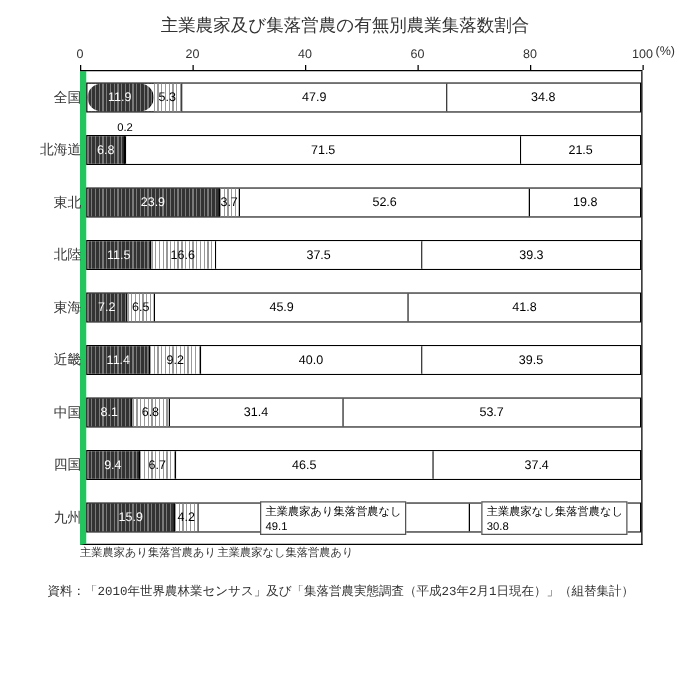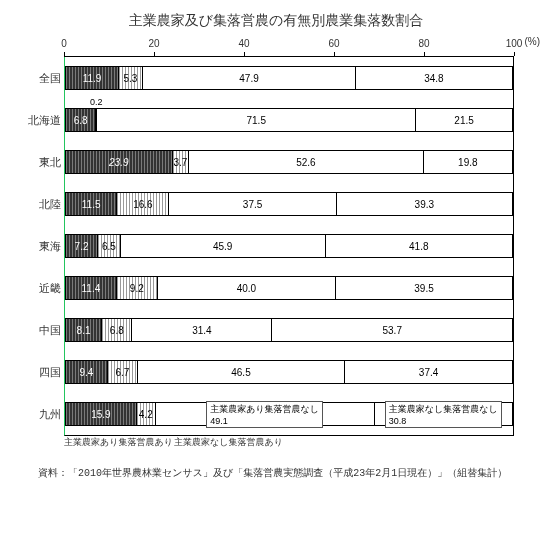--- a/index.html
+++ b/index.html
@@ -41,21 +41,21 @@
   }
   .tick-line {
     position: absolute;
     top: 14px;
     width: 1px;
     height: 4px;
     background: #000;
   }
   .bars {
     border-right: 1px solid #000;
-    border-left: 1px solid #22c55e;
+    border-left: 5px solid #22c55e;
     border-bottom: 1px solid #000;
   }
   .row {
     position: relative;
     height: 42px;
   }
   .row-label {
     position: absolute;
     left: -56px;
     width: 52px;
@@ -148,21 +148,21 @@
       <span class="tick-line" style="left: 60%;"></span>
       <span class="tick" style="left: 80%;">80</span>
       <span class="tick-line" style="left: 80%;"></span>
       <span class="tick" style="left: 100%;">100</span>
       <span class="tick-line" style="left: 100%;"></span>
     </div>
   <div class="bars">
       <div class="row">
         <div class="row-label">全国</div>
         <div class="bar">
-          <div class="seg s0" style="width: 11.9%;">
+          <div class="seg s0" style="width: 11.9%; border-radius: 11px;">
             <span class="val">11.9</span>
           </div>
           <div class="seg s1" style="width: 5.3%;">
             <span class="val">5.3</span>
           </div>
           <div class="seg s2" style="width: 47.9%;">
             <span class="val">47.9</span>
           </div>
           <div class="seg s3" style="width: 34.8%;">
             <span class="val">34.8</span>
@@ -182,21 +182,21 @@
             <span class="val">71.5</span>
           </div>
           <div class="seg s3" style="width: 21.5%;">
             <span class="val">21.5</span>
           </div>
         </div>
       </div>
       <div class="row">
         <div class="row-label">東北</div>
         <div class="bar">
-          <div class="seg s0" style="width: 23.9%; font-style: italic;">
+          <div class="seg s0" style="width: 23.9%;">
             <span class="val">23.9</span>
           </div>
           <div class="seg s1" style="width: 3.7%;">
             <span class="val">3.7</span>
           </div>
           <div class="seg s2" style="width: 52.6%;">
             <span class="val">52.6</span>
           </div>
           <div class="seg s3" style="width: 19.8%;">
             <span class="val">19.8</span>

